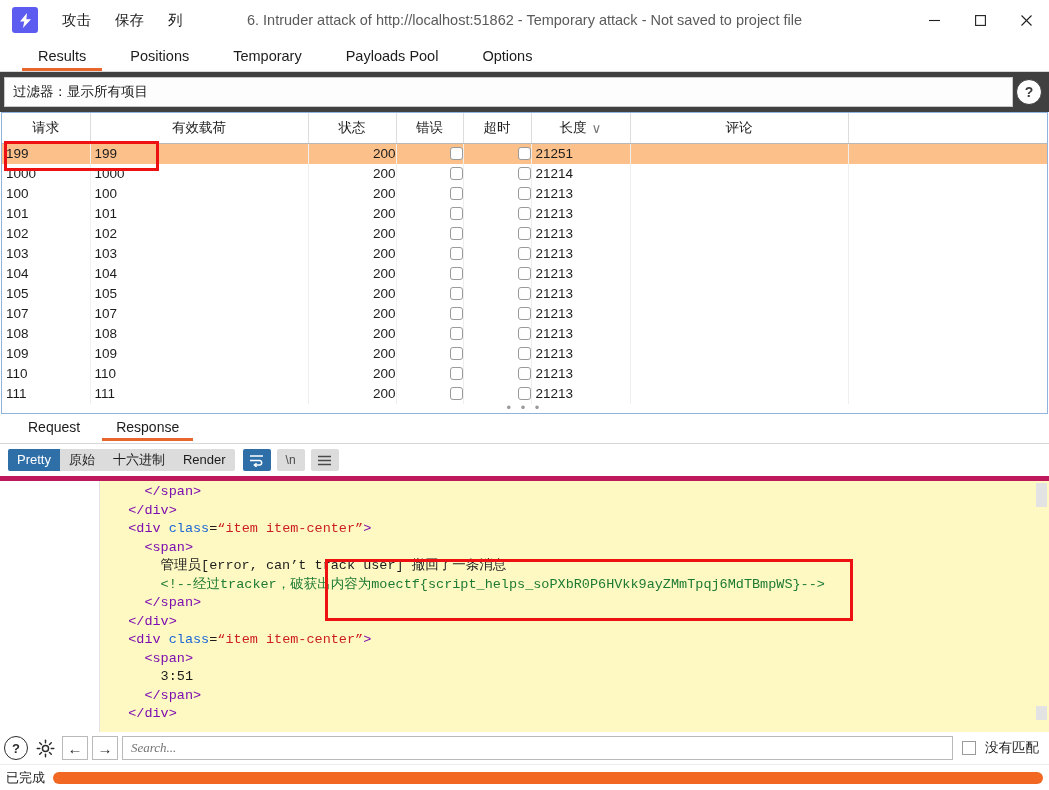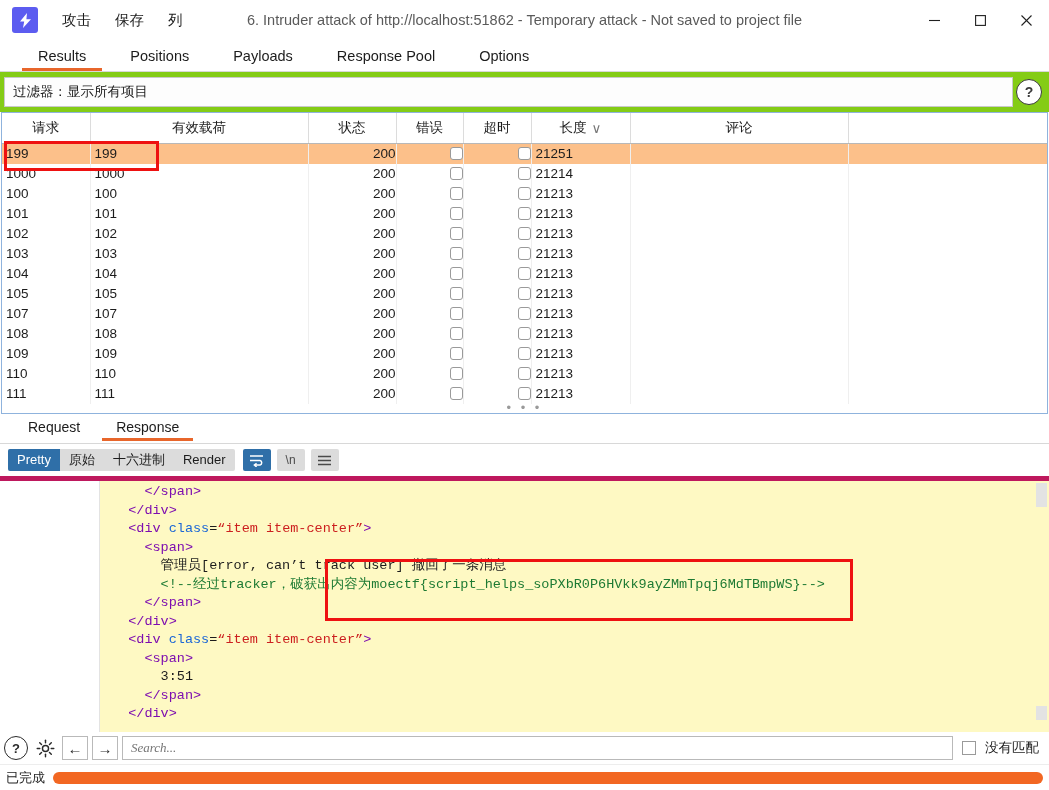--- a/index.html
+++ b/index.html
@@ -74,21 +74,21 @@
   .mtab.active::after {
     content: ""; position: absolute;
     left: 6px; right: 6px; bottom: 0; height: 3px;
     background: #e8662b;
   }
 
   
   .filterwrap {
     display: flex; align-items: center;
     padding: 5px 4px 5px 4px;
-    background: #84cc16;
+    background: #404040;
   }
   .filterbar {
     flex: 1;
     height: 30px;
     border: 1px solid #c9c9c9;
     background: #fdfdfd;
     display: flex; align-items: center;
     padding-left: 8px;
     font-size: 13.5px; color: #1c1c1c;
   }
@@ -342,22 +342,22 @@
             <line x1="0.5" y1="0.5" x2="10.5" y2="10.5" stroke="currentColor" stroke-width="1.1"></line>
             <line x1="10.5" y1="0.5" x2="0.5" y2="10.5" stroke="currentColor" stroke-width="1.1"></line>
           </svg>
       </div>
     </div>
   </div>
 
   <div class="maintabs">
     <div class="mtab active">Results</div>
     <div class="mtab">Positions</div>
-    <div class="mtab">Payloads</div>
-    <div class="mtab">Response Pool</div>
+    <div class="mtab">Temporary</div>
+    <div class="mtab">Payloads Pool</div>
     <div class="mtab">Options</div>
   </div>
 
   <div class="filterwrap">
     <div class="filterbar">过滤器：显示所有项目</div>
     <div class="help-round">?</div>
   </div>
 
   <div class="tablewrap">
     <div class="vscroll-thumb"></div>

